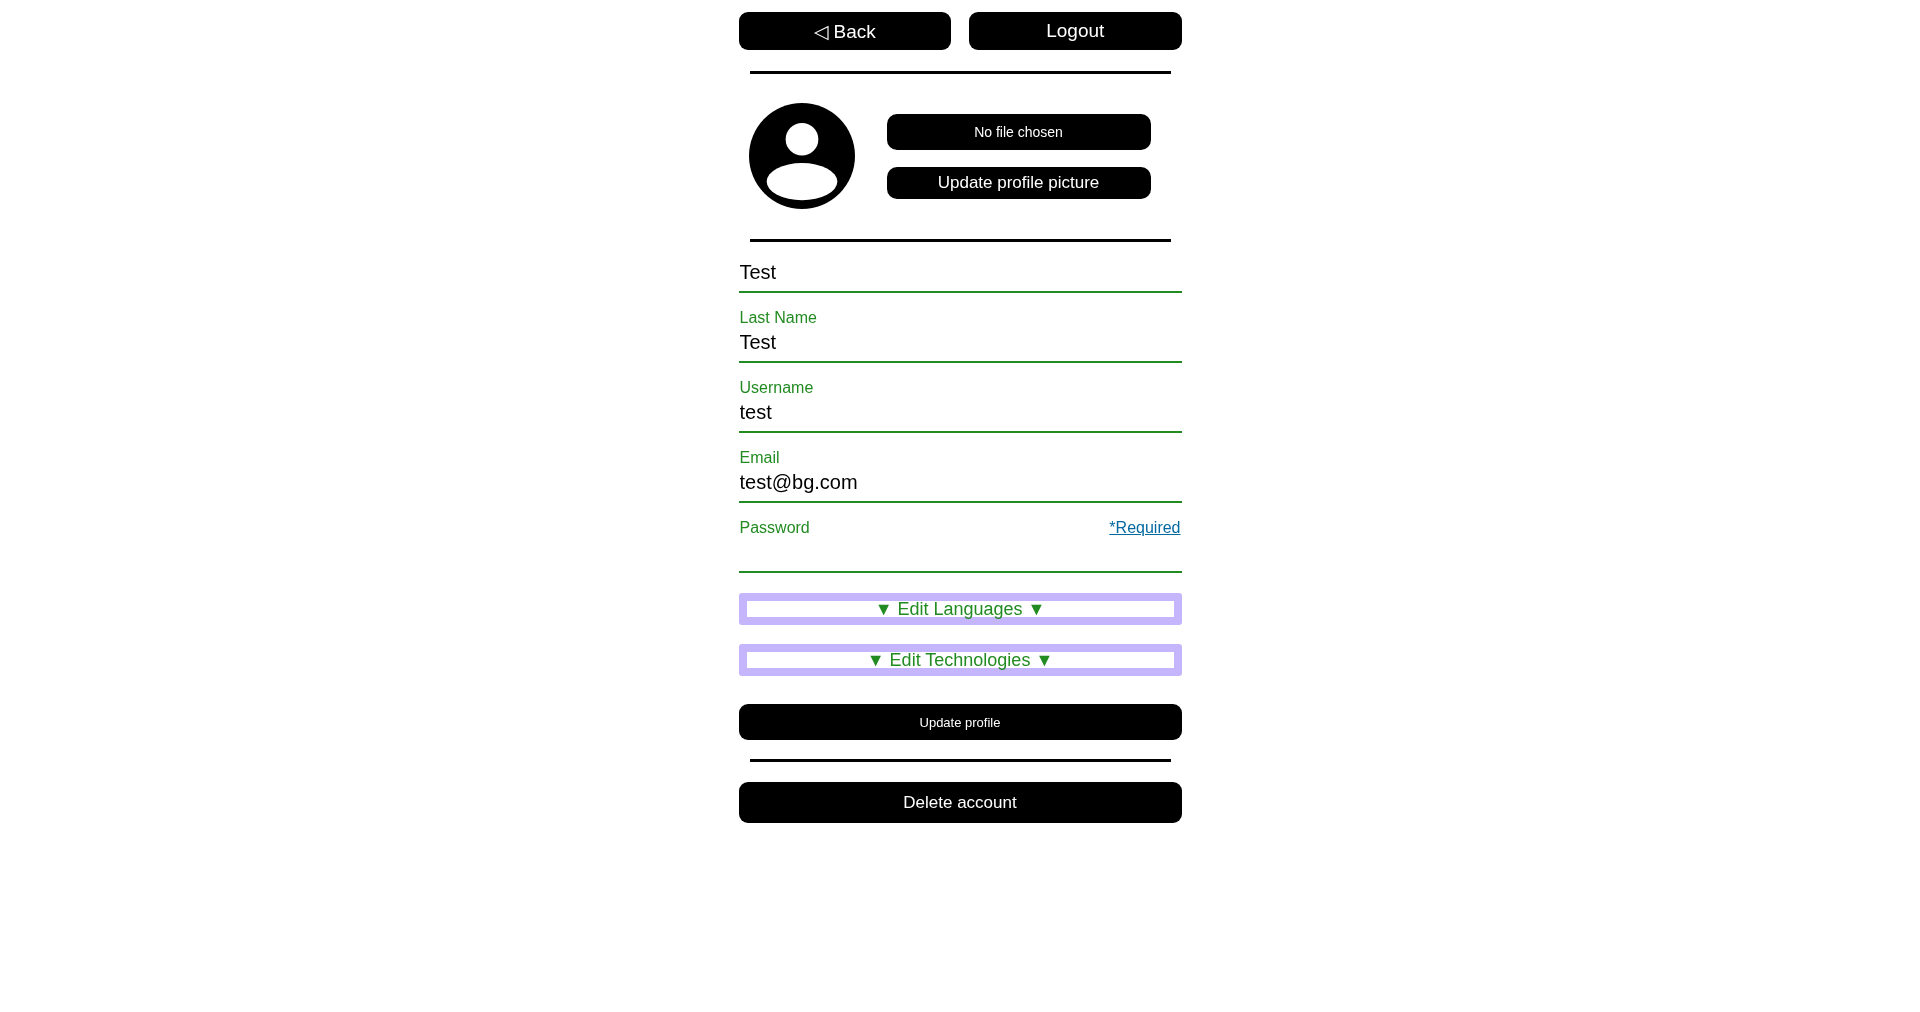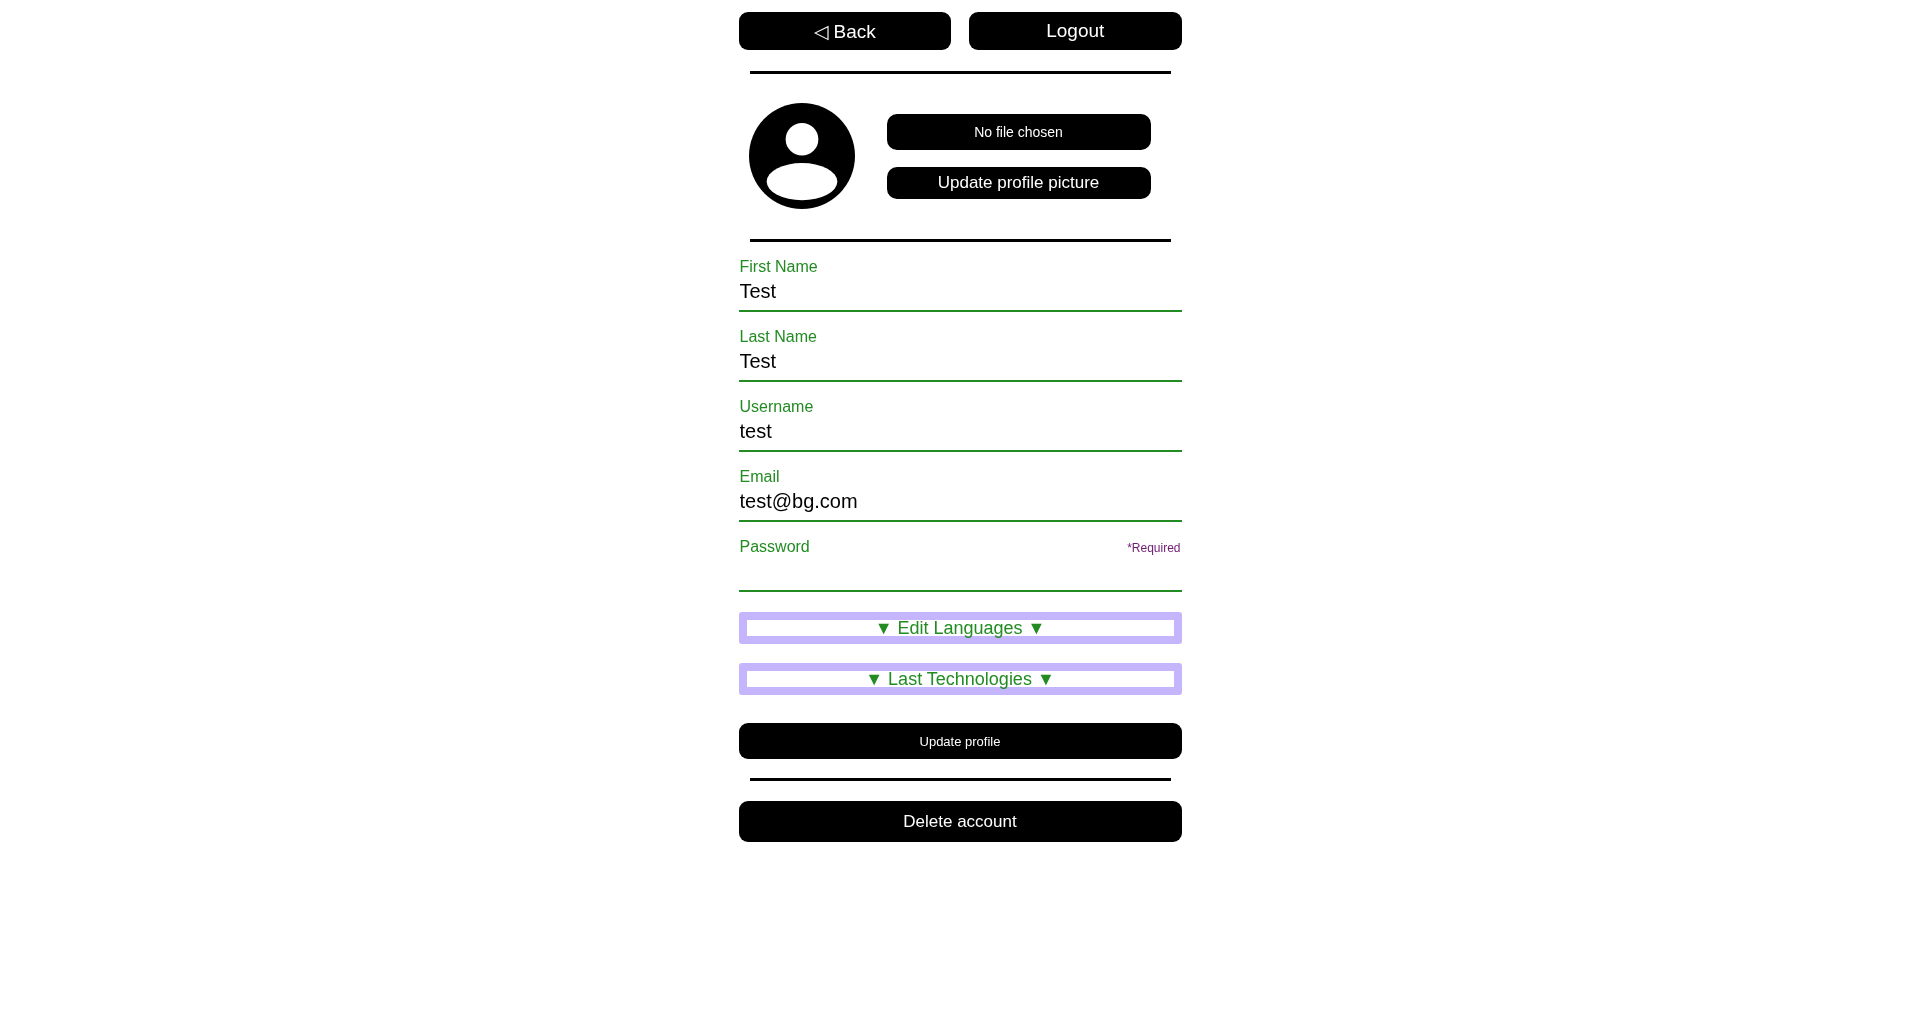--- a/index.html
+++ b/index.html
@@ -61,23 +61,24 @@
     align-items: baseline;
   }
   .field-label {
     display: block;
     font-size: 16px;
     line-height: 19px;
     color: #228B22;
     padding-left: 1px;
   }
   .required-note {
-    font-size: 12px;
-    color: #701a75;
+    font-size: 16px;
+    color: #0369a1;
     padding-right: 1px;
+    text-decoration: underline;
   }
   .field-input {
     display: block;
     width: 100%;
     border: none;
     border-bottom: 2px solid #228B22;
     outline: none;
     background: transparent;
     font-family: "Liberation Sans", "DejaVu Sans", sans-serif;
     font-size: 20px;
@@ -128,21 +129,20 @@
     </span>
     <div class="pic-col">
       <button class="btn-black file-btn">No file chosen</button>
       <button class="btn-black pic-btn">Update profile picture</button>
     </div>
   </div>
 
   <hr class="rule rule-2">
 
   <div class="field">
-    <label class="field-label">First Name</label>
     <input class="field-input" type="text" value="Test" style="">
   </div>
 
   <div class="field">
     <label class="field-label">Last Name</label>
     <input class="field-input" type="text" value="Test" style="">
   </div>
 
   <div class="field">
     <label class="field-label">Username</label>
@@ -157,21 +157,21 @@
   <div class="field">
     <div class="field-label-row">
       <label class="field-label">Password</label>
       <span class="required-note">*Required</span>
     </div>
     <input class="field-input" type="password" value="" style="">
   </div>
 
   <button class="btn-green-outline edit-languages">▼ Edit Languages ▼</button>
 
-  <button class="btn-green-outline edit-technologies">▼ Last Technologies ▼</button>
+  <button class="btn-green-outline edit-technologies">▼ Edit Technologies ▼</button>
 
   <button class="btn-black update-profile-btn">Update profile</button>
 
   <hr class="rule rule-3">
 
   <button class="btn-black delete-account-btn">Delete account</button>
 
 </div>
 
 </body></html>

